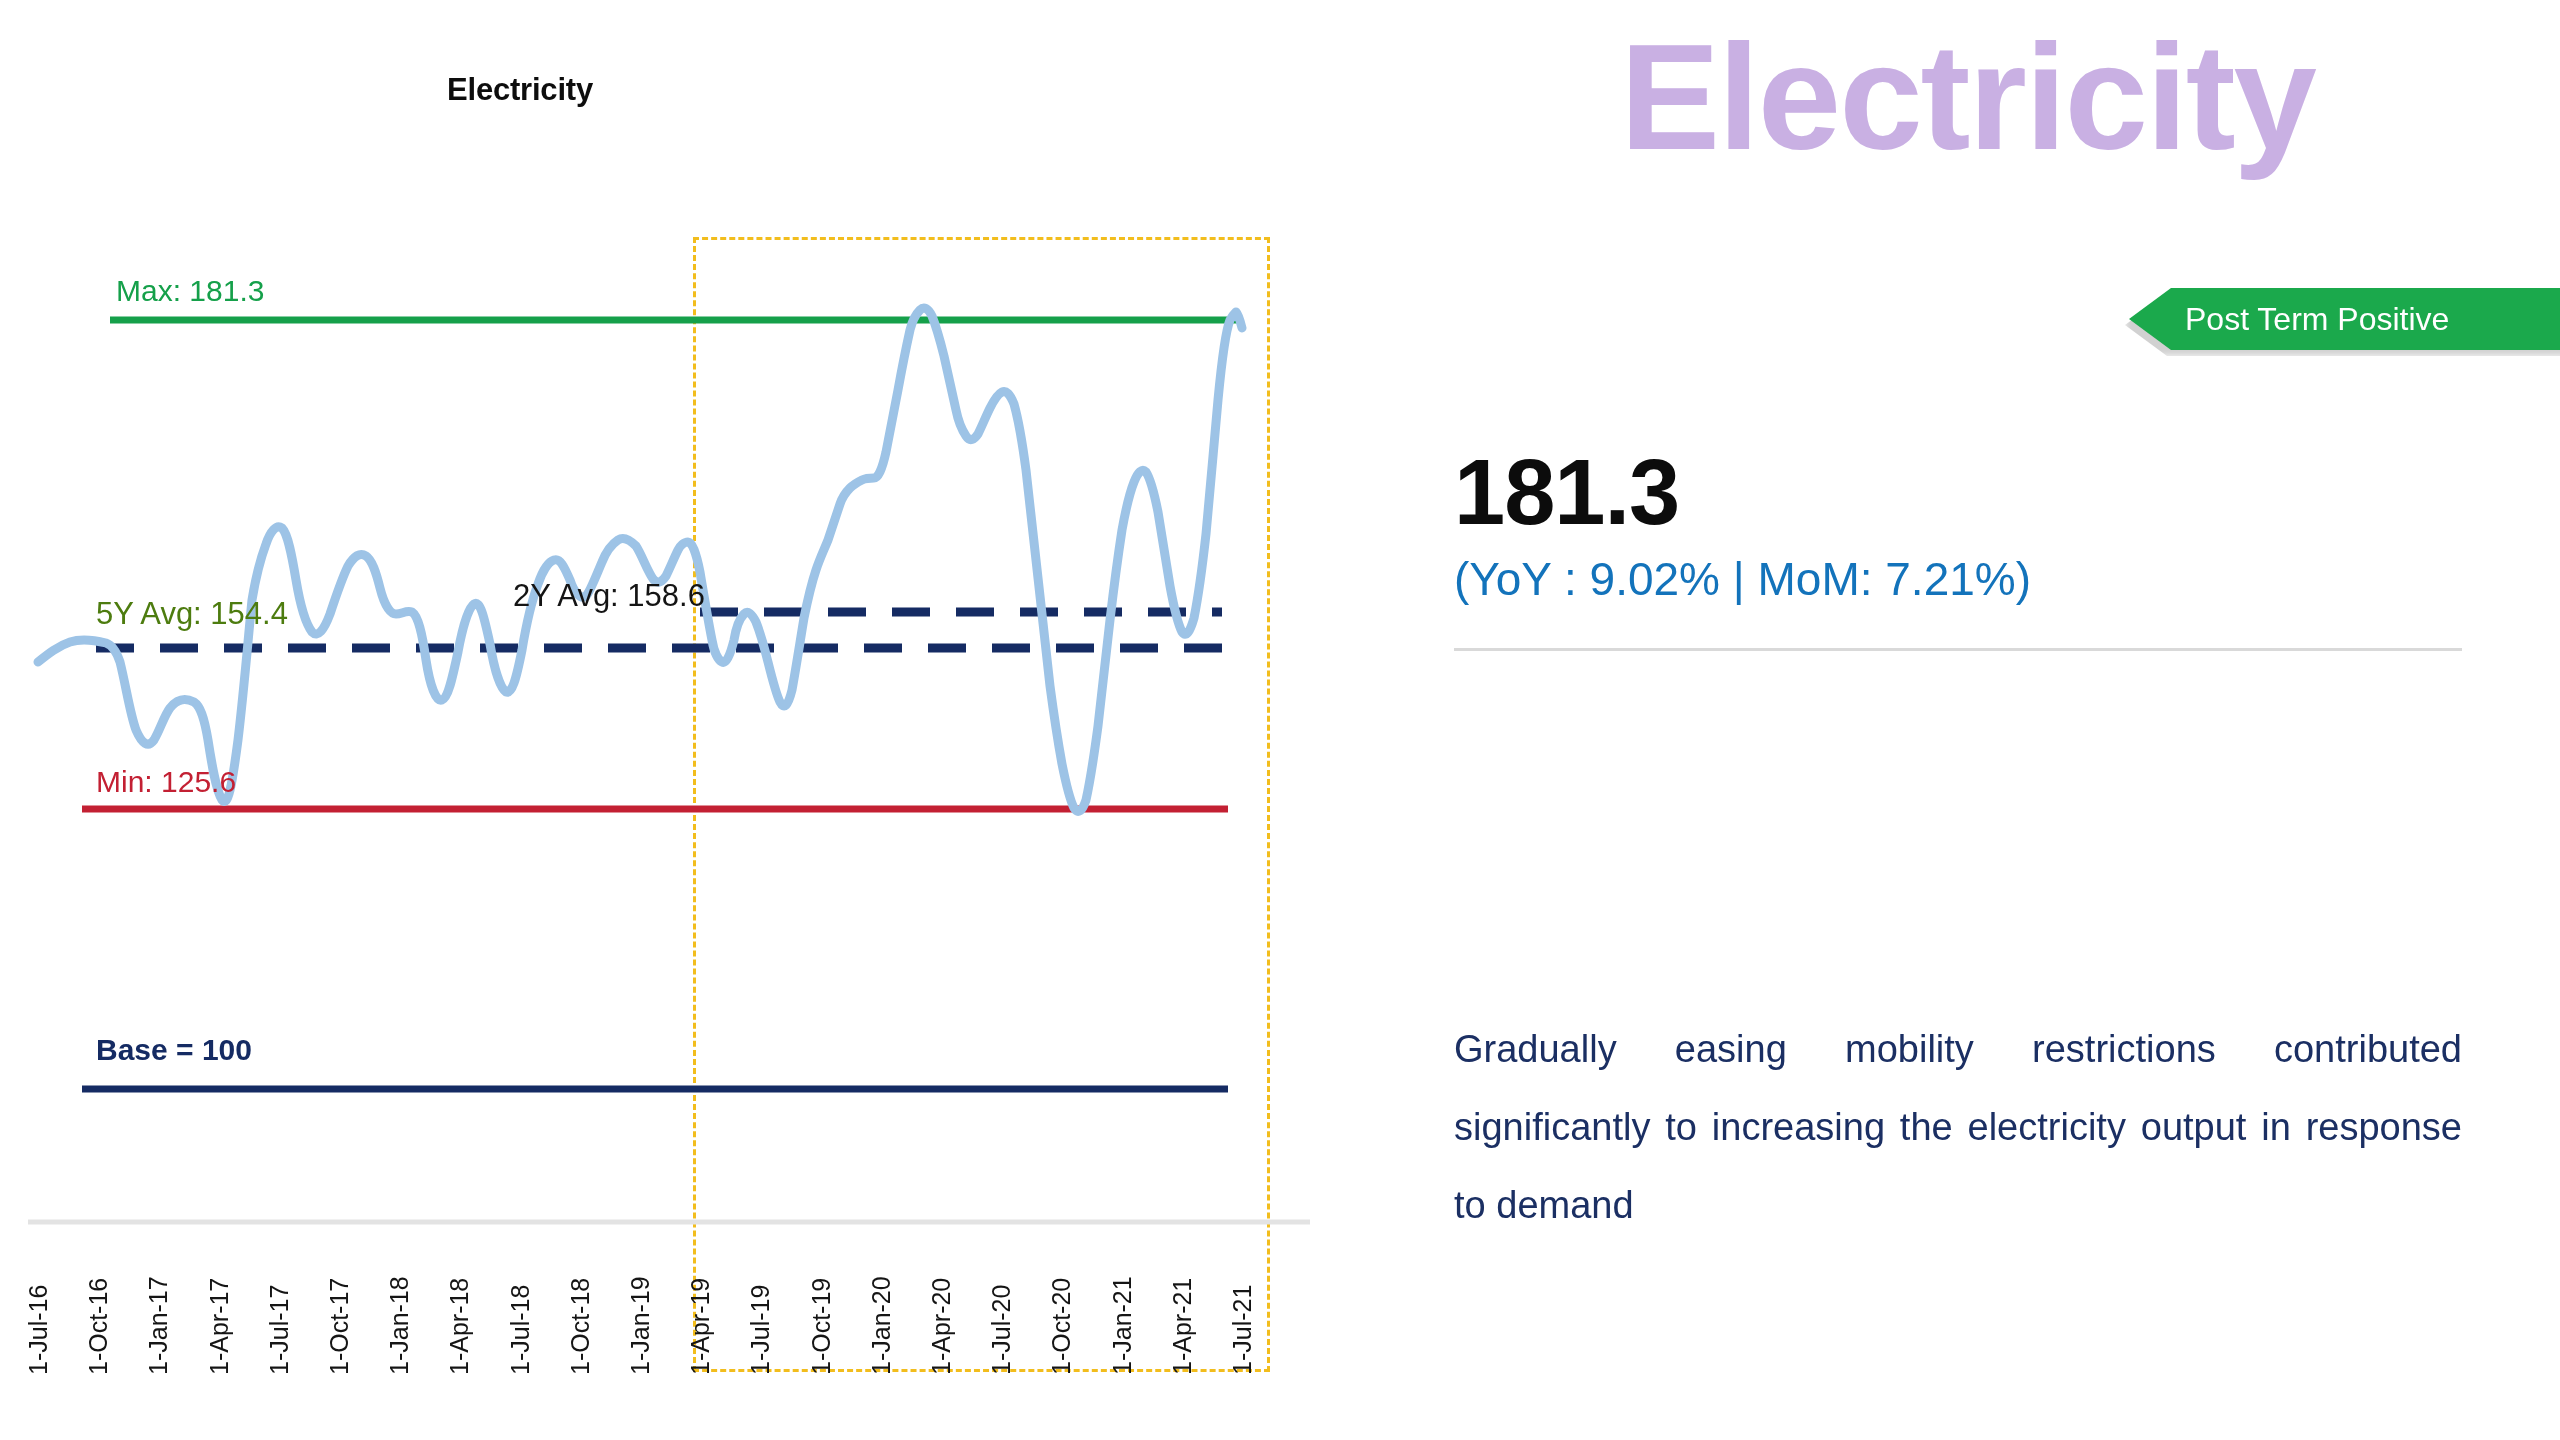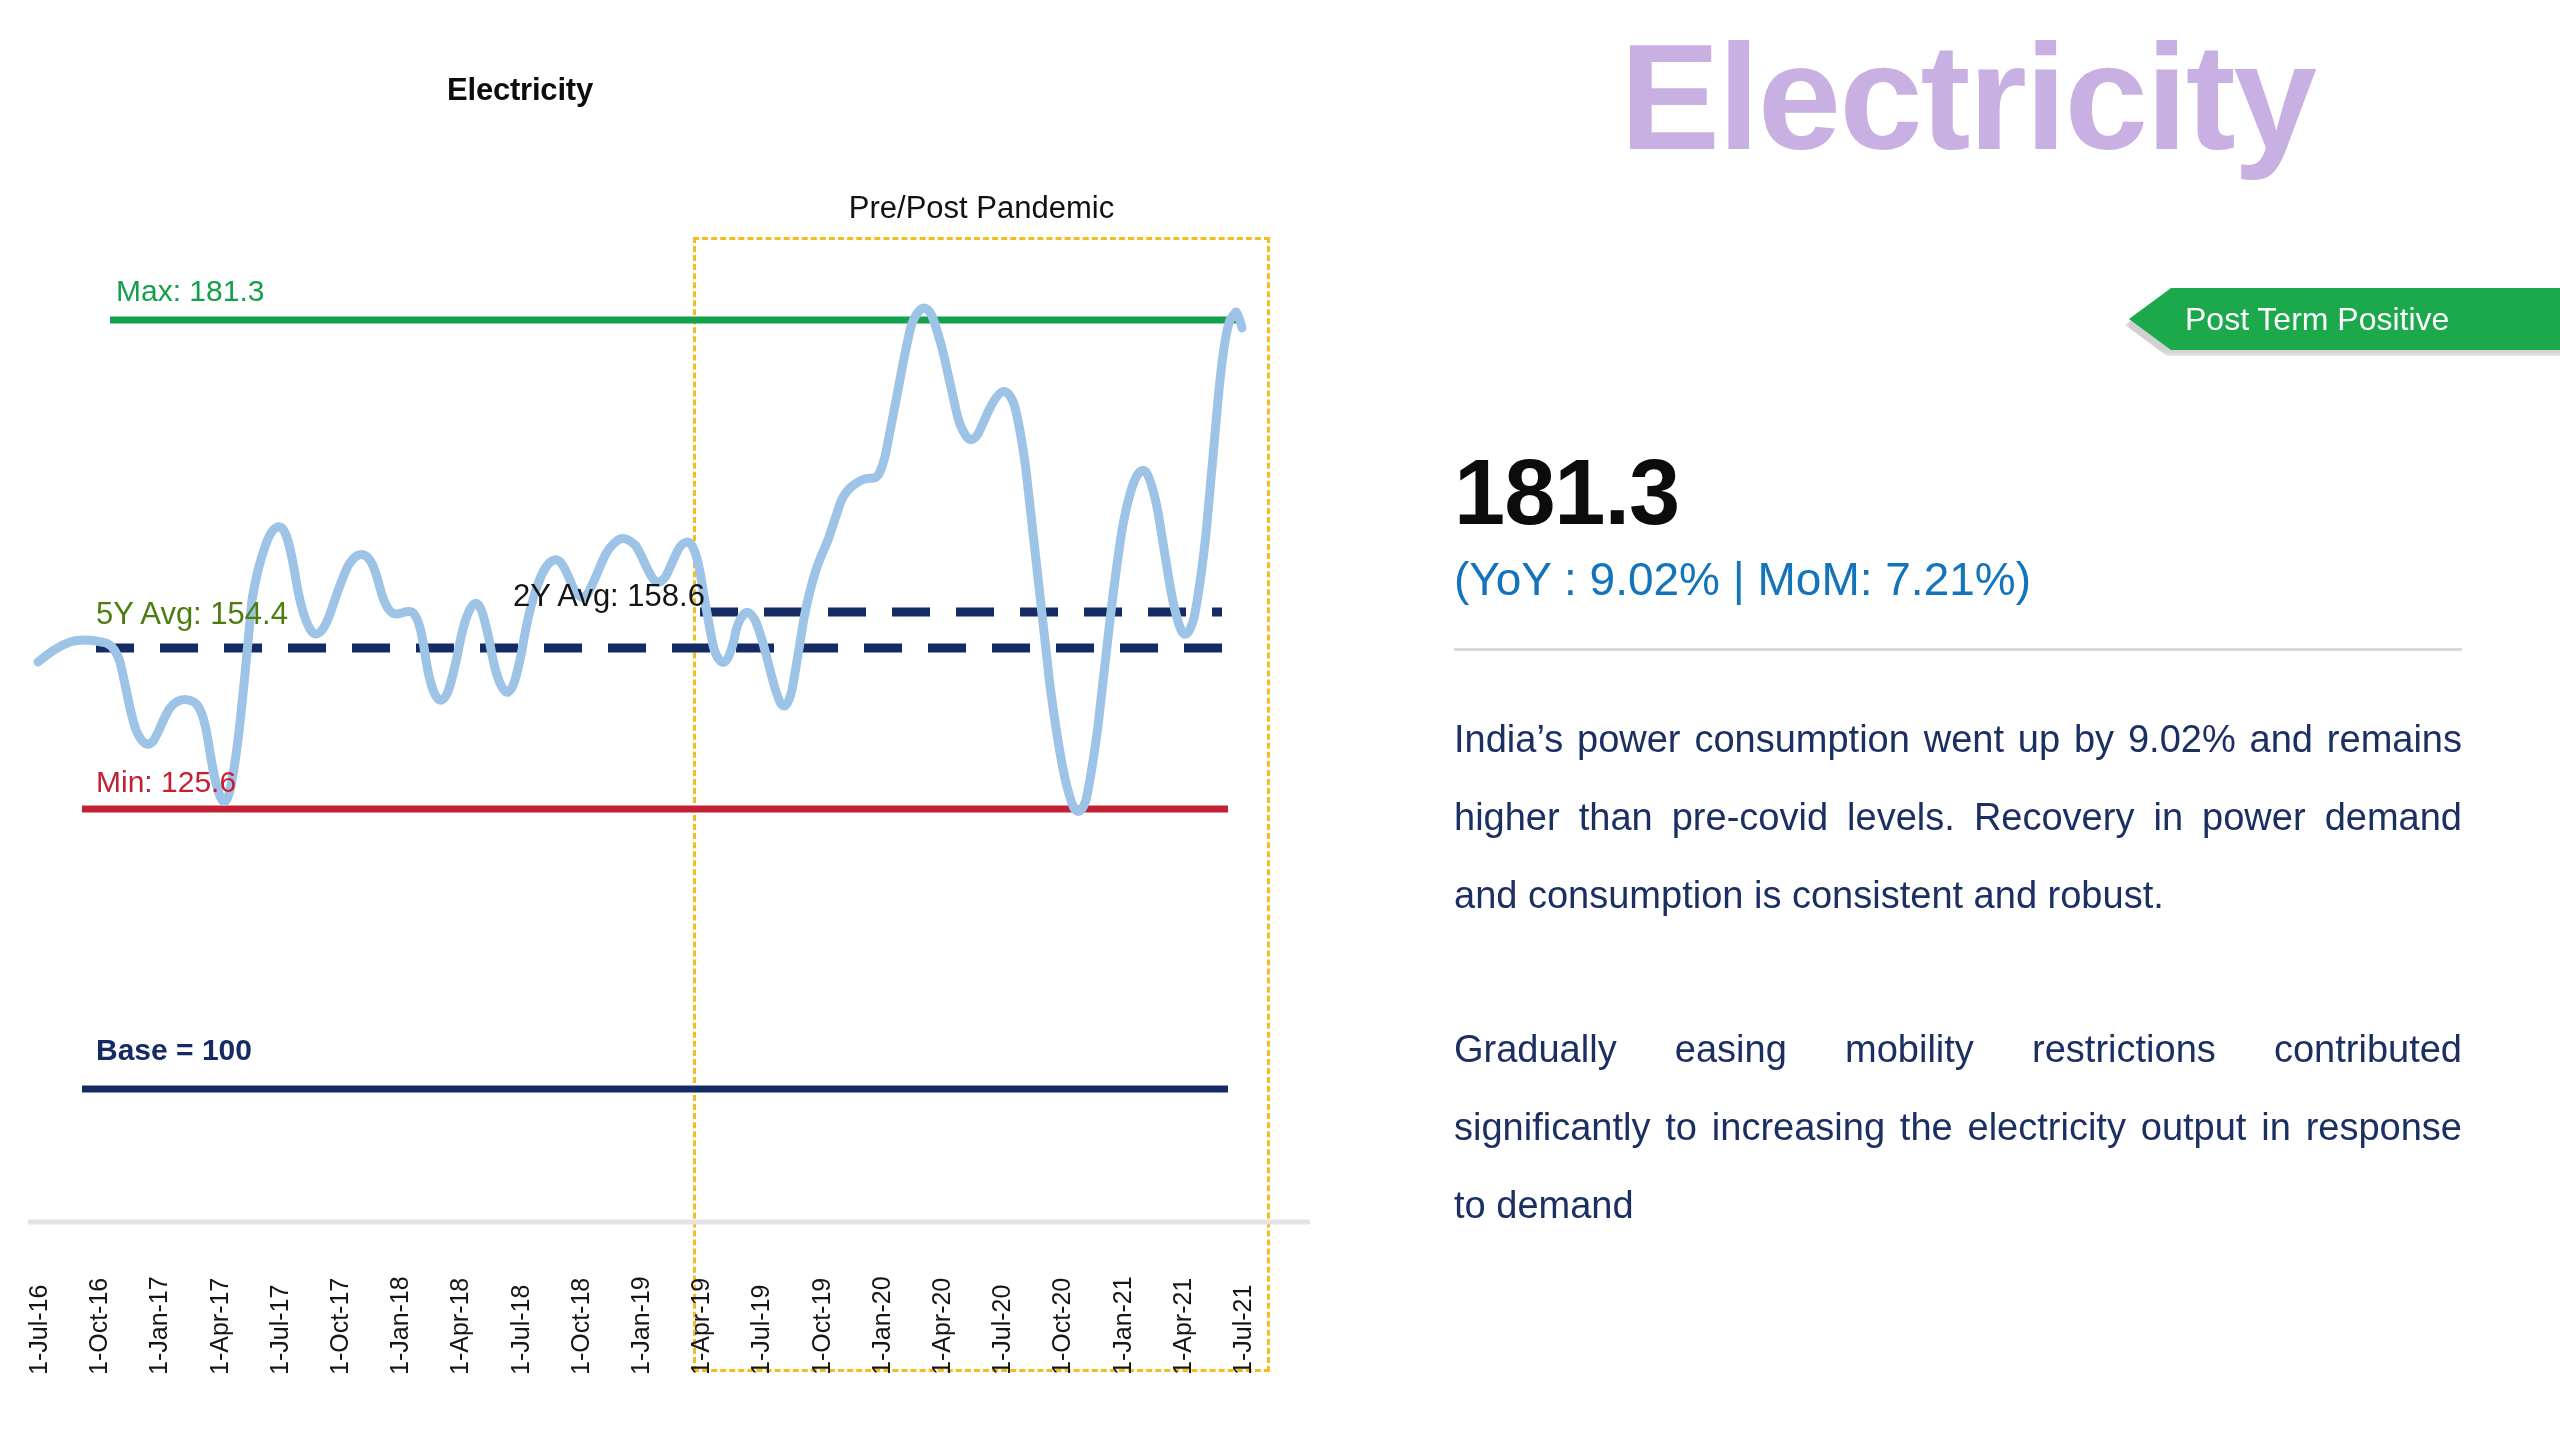--- a/index.html
+++ b/index.html
@@ -101,21 +101,20 @@
 </style>
 </head>
 <body>
 
 <div id="slide">
 
   <div id="chart-panel">
 
     <div id="chart-title">Electricity</div>
 
-    <div id="band-label">Pre/Post Pandemic</div>
 
     <div id="pandemic-band"></div>
 
     <svg id="plot" viewBox="0 0 1330 1440">
 
       <line x1="28" y1="1222" x2="1310" y2="1222" stroke="#e3e3e3" stroke-width="5"></line>
 
       <line x1="110" y1="320" x2="1242" y2="320" stroke="#15a04a" stroke-width="7"></line>
 
       <line x1="700" y1="612" x2="1222" y2="612" stroke="#152b63" stroke-width="9" stroke-dasharray="38 26"></line>
@@ -257,17 +256,16 @@
       <div id="badge"></div>
       <div id="badge-label">Post Term Positive</div>
     </div>
 
     <div id="metric-value">181.3</div>
 
     <div id="metric-change">(YoY : 9.02% | MoM: 7.21%)</div>
 
     <div id="divider"></div>
 
-    <div class="body-para" id="para-1">India’s power consumption went up by 9.02% and remains higher than pre-covid levels. Recovery in power demand and consumption is consistent and robust.</div>
 
     <div class="body-para" id="para-2">Gradually easing mobility restrictions contributed significantly to increasing the electricity output in response to demand</div>
   </div>
 </div>
 
 </body></html>

